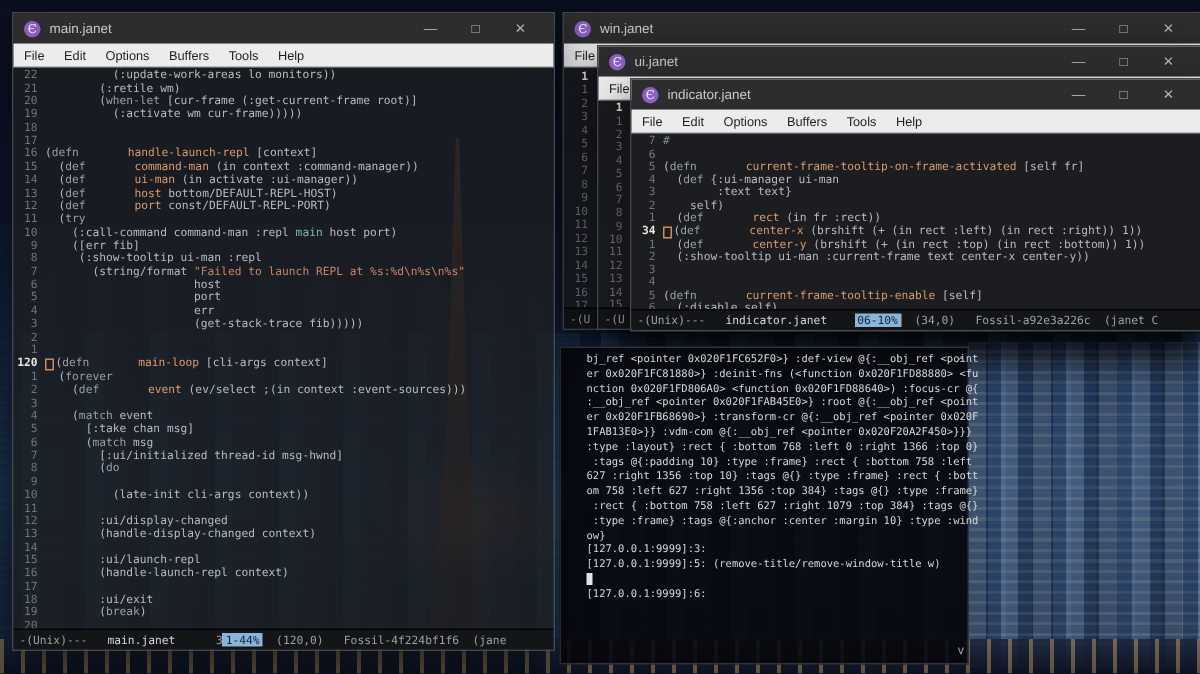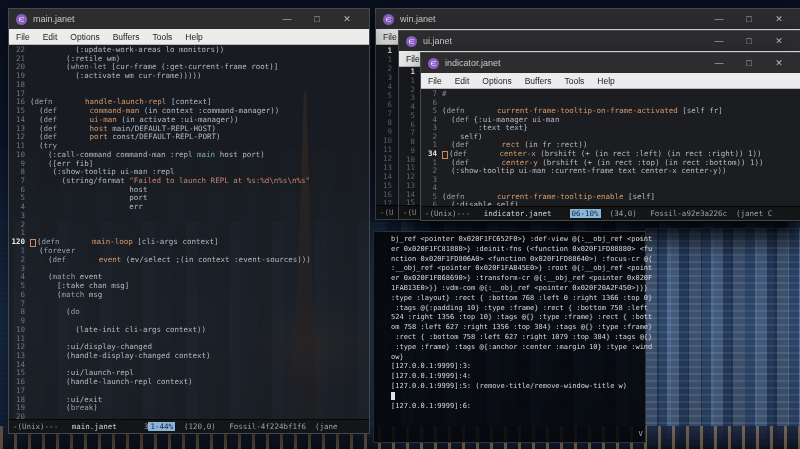--- a/index.html
+++ b/index.html
@@ -211,41 +211,41 @@
     <div class="codearea">
         <div class="crow"><span class="ln">22</span><span class="t-d">          (:update-work-areas lo monitors))</span></div>
         <div class="crow"><span class="ln">21</span><span class="t-d">        (:retile wm)</span></div>
         <div class="crow"><span class="ln">20</span><span class="t-d">        (</span><span class="t-k">when-let</span><span class="t-d"> [cur-frame (:get-current-frame root)]</span></div>
         <div class="crow"><span class="ln">19</span><span class="t-d">          (:activate wm cur-frame)))))</span></div>
         <div class="crow"><span class="ln">18</span></div>
         <div class="crow"><span class="ln">17</span></div>
         <div class="crow"><span class="ln">16</span><span class="t-d">(</span><span class="t-k">defn</span><span class="t-d"> </span><span class="t-f">handle-launch-repl</span><span class="t-d"> [context]</span></div>
         <div class="crow"><span class="ln">15</span><span class="t-d">  (</span><span class="t-k">def</span><span class="t-d"> </span><span class="t-f">command-man</span><span class="t-d"> (in context :command-manager))</span></div>
         <div class="crow"><span class="ln">14</span><span class="t-d">  (</span><span class="t-k">def</span><span class="t-d"> </span><span class="t-f">ui-man</span><span class="t-d"> (in activate :ui-manager))</span></div>
-        <div class="crow"><span class="ln">13</span><span class="t-d">  (</span><span class="t-k">def</span><span class="t-d"> </span><span class="t-f">host</span><span class="t-d"> main/DEFAULT-REPL-HOST)</span></div>
+        <div class="crow"><span class="ln">13</span><span class="t-d">  (</span><span class="t-k">def</span><span class="t-d"> </span><span class="t-f">host</span><span class="t-d"> bottom/DEFAULT-REPL-HOST)</span></div>
         <div class="crow"><span class="ln">12</span><span class="t-d">  (</span><span class="t-k">def</span><span class="t-d"> </span><span class="t-f">port</span><span class="t-d"> const/DEFAULT-REPL-PORT)</span></div>
         <div class="crow"><span class="ln">11</span><span class="t-d">  (</span><span class="t-k">try</span></div>
         <div class="crow"><span class="ln">10</span><span class="t-d">    (:call-command command-man :repl </span><span class="t-b">main</span><span class="t-d"> host port)</span></div>
         <div class="crow"><span class="ln">9</span><span class="t-d">    ([err fib]</span></div>
         <div class="crow"><span class="ln">8</span><span class="t-d">     (:show-tooltip ui-man :repl</span></div>
         <div class="crow"><span class="ln">7</span><span class="t-d">       (string/format </span><span class="t-s">"Failed to launch REPL at %s:%d\n%s\n%s"</span></div>
         <div class="crow"><span class="ln">6</span><span class="t-d">                      host</span></div>
         <div class="crow"><span class="ln">5</span><span class="t-d">                      port</span></div>
         <div class="crow"><span class="ln">4</span><span class="t-d">                      err</span></div>
-        <div class="crow"><span class="ln">3</span></div>
+        <div class="crow"><span class="ln">3</span><span class="t-d">                      (get-stack-trace fib)))))</span></div>
         <div class="crow"><span class="ln">2</span></div>
         <div class="crow"><span class="ln">1</span></div>
         <div class="crow"><span class="ln cur">120</span><span class="cbox"></span><span class="t-d">(</span><span class="t-k">defn</span><span class="t-d"> </span><span class="t-f">main-loop</span><span class="t-d"> [cli-args context]</span></div>
         <div class="crow"><span class="ln">1</span><span class="t-d">  (</span><span class="t-k">forever</span></div>
         <div class="crow"><span class="ln">2</span><span class="t-d">    (</span><span class="t-k">def</span><span class="t-d"> </span><span class="t-f">event</span><span class="t-d"> (ev/select ;(in context :event-sources)))</span></div>
         <div class="crow"><span class="ln">3</span></div>
         <div class="crow"><span class="ln">4</span><span class="t-d">    (</span><span class="t-k">match</span><span class="t-d"> event</span></div>
         <div class="crow"><span class="ln">5</span><span class="t-d">      [:take chan msg]</span></div>
         <div class="crow"><span class="ln">6</span><span class="t-d">      (</span><span class="t-k">match</span><span class="t-d"> msg</span></div>
-        <div class="crow"><span class="ln">7</span></div>
+        <div class="crow"><span class="ln">7</span><span class="t-d">        [:ui/initialized thread-id msg-hwnd]</span></div>
         <div class="crow"><span class="ln">8</span><span class="t-d">        (</span><span class="t-k">do</span></div>
         <div class="crow"><span class="ln">9</span></div>
         <div class="crow"><span class="ln">10</span><span class="t-d">          (late-init cli-args context))</span></div>
         <div class="crow"><span class="ln">11</span></div>
         <div class="crow"><span class="ln">12</span><span class="t-d">        :ui/display-changed</span></div>
         <div class="crow"><span class="ln">13</span><span class="t-d">        (handle-display-changed context)</span></div>
         <div class="crow"><span class="ln">14</span></div>
         <div class="crow"><span class="ln">15</span><span class="t-d">        :ui/launch-repl</span></div>
         <div class="crow"><span class="ln">16</span><span class="t-d">        (handle-launch-repl context)</span></div>
         <div class="crow"><span class="ln">17</span></div>
@@ -259,27 +259,26 @@
   <section id="terminal">
     <div>
         <div class="trow">bj_ref &lt;pointer 0x020F1FC652F0&gt;} :def-view @{:__obj_ref &lt;point</div>
         <div class="trow">er 0x020F1FC81880&gt;} :deinit-fns (&lt;function 0x020F1FD88880&gt; &lt;fu</div>
         <div class="trow">nction 0x020F1FD806A0&gt; &lt;function 0x020F1FD88640&gt;) :focus-cr @{</div>
         <div class="trow">:__obj_ref &lt;pointer 0x020F1FAB45E0&gt;} :root @{:__obj_ref &lt;point</div>
         <div class="trow">er 0x020F1FB68690&gt;} :transform-cr @{:__obj_ref &lt;pointer 0x020F</div>
         <div class="trow">1FAB13E0&gt;}} :vdm-com @{:__obj_ref &lt;pointer 0x020F20A2F450&gt;}}}</div>
         <div class="trow">:type :layout} :rect { :bottom 768 :left 0 :right 1366 :top 0}</div>
         <div class="trow"> :tags @{:padding 10} :type :frame} :rect { :bottom 758 :left</div>
-        <div class="trow">524 :right 1356 :top 10} :tags @{} :type :frame} :rect { :bott</div>
+        <div class="trow">627 :right 1356 :top 10} :tags @{} :type :frame} :rect { :bott</div>
         <div class="trow">om 758 :left 627 :right 1356 :top 384} :tags @{} :type :frame}</div>
         <div class="trow"> :rect { :bottom 758 :left 627 :right 1079 :top 384} :tags @{}</div>
         <div class="trow"> :type :frame} :tags @{:anchor :center :margin 10} :type :wind</div>
         <div class="trow">ow}</div>
         <div class="trow">[127.0.0.1:9999]:3:</div>
-        <div class="trow">[127.0.0.1:9999]:4:</div>
         <div class="trow">[127.0.0.1:9999]:5: (remove-title/remove-window-title w)</div>
         <div class="trow"><span class="tcursor"></span></div>
         <div class="trow">[127.0.0.1:9999]:6:</div>
       </div>
     <span class="tscroll up">^</span>
     <span class="tscroll down">v</span>
   </section>
 </div>
 
 </body></html>

